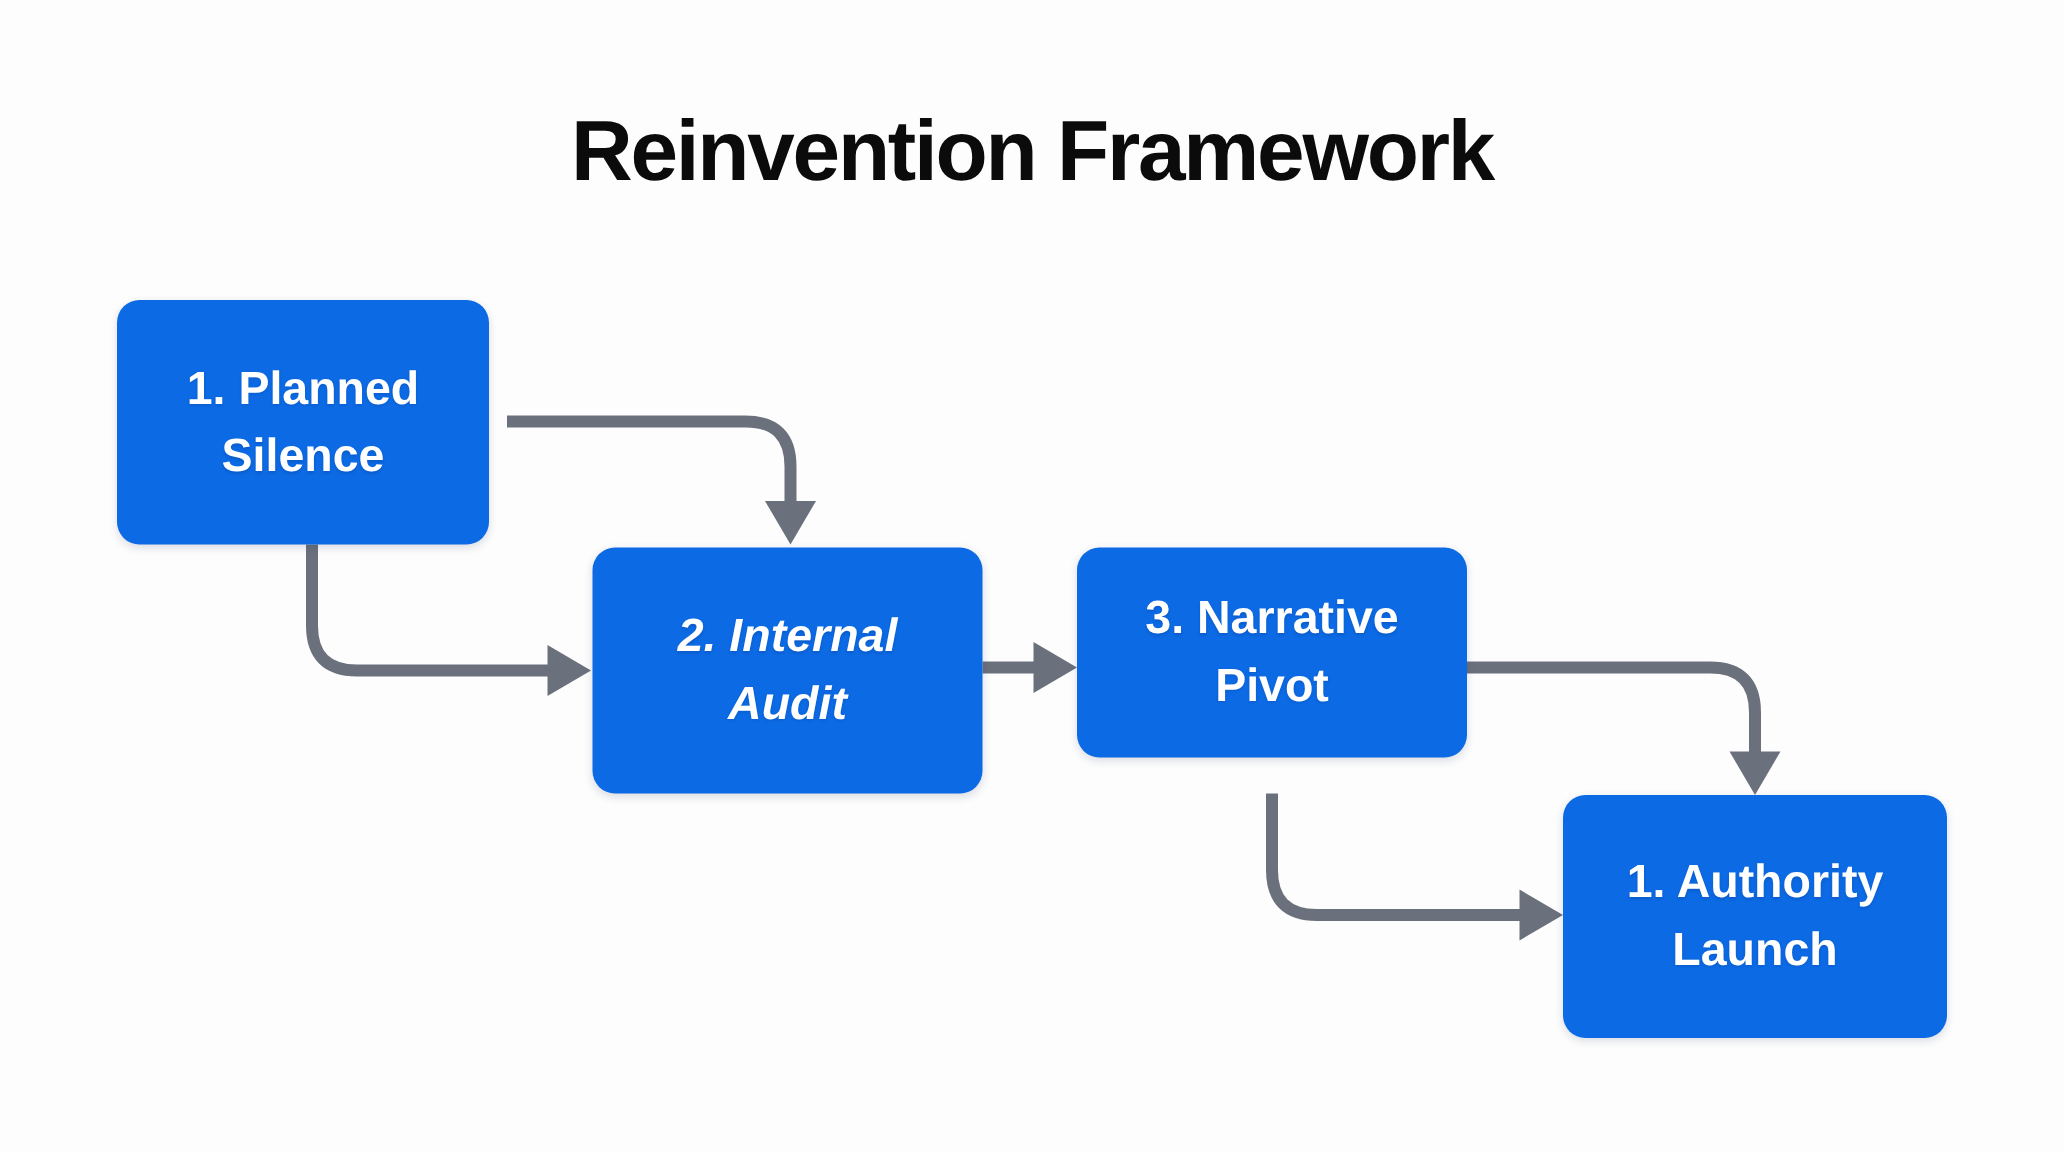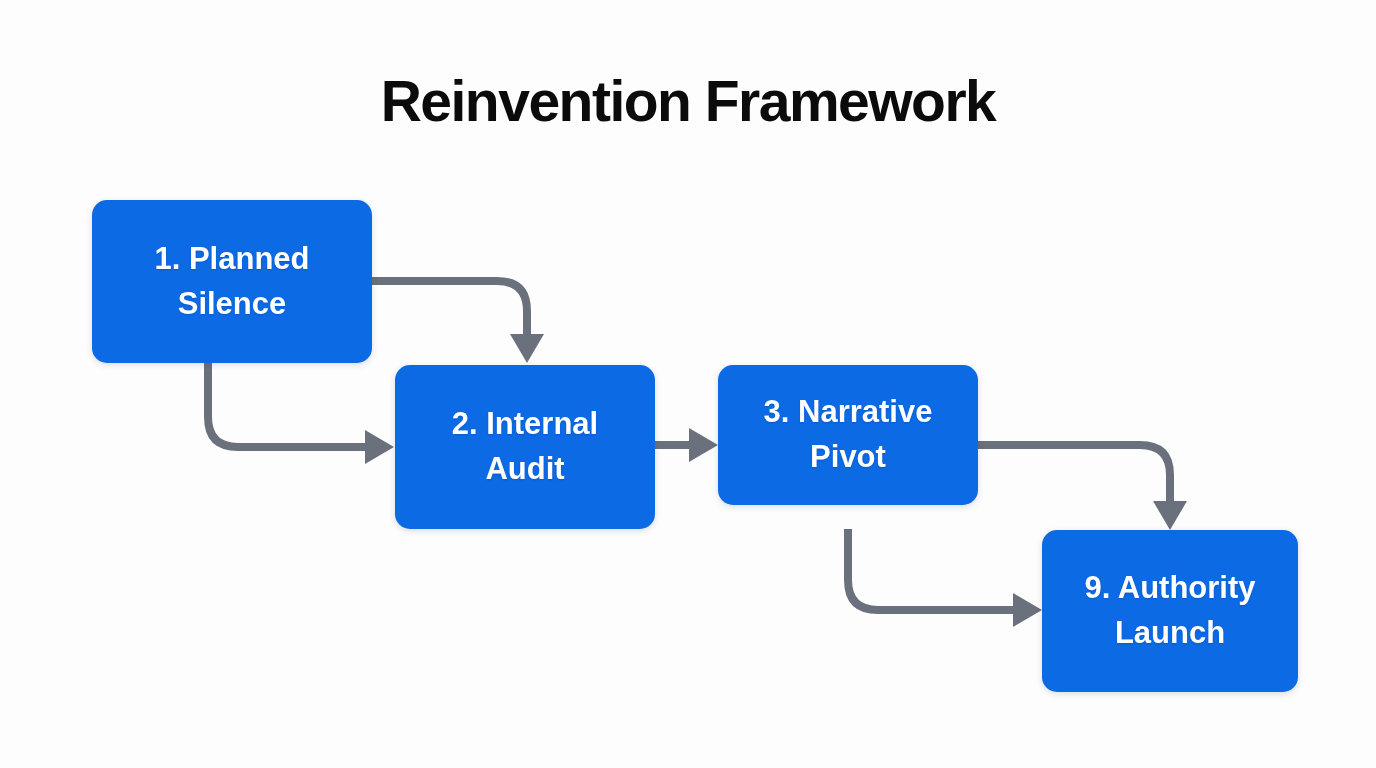--- a/index.html
+++ b/index.html
@@ -59,22 +59,22 @@
     align-items: center;
     justify-content: center;
     text-align: center;
     font-weight: 700;
     font-size: 31px;
     line-height: 1.45;
     padding: 0 26px;
     box-shadow: 0 2px 6px rgba(15, 35, 80, 0.15);
     text-shadow: 0 1px 2px rgba(0, 30, 80, 0.18);
   }
-  .node-1 { left: 92px;   top: 200px; width: 280px; height: 163px; }
-  .node-2 { left: 395px;  top: 365px; width: 260px; height: 164px; }
+  .node-1 { left: 78px;   top: 200px; width: 248px; height: 163px; }
+  .node-2 { left: 395px;  top: 365px; width: 260px; height: 164px; font-style: italic; }
   .node-3 { left: 718px;  top: 365px; width: 260px; height: 140px; }
   .node-4 { left: 1042px; top: 530px; width: 256px; height: 162px; }
 </style>
 </head>
 <body>
 
 <div class="stage">
 
   <h1 class="diagram-title">Reinvention Framework</h1>
 
@@ -112,16 +112,16 @@
 
   <div class="node node-2">
     <span>2. Internal Audit</span>
   </div>
 
   <div class="node node-3">
     <span>3. Narrative Pivot</span>
   </div>
 
   <div class="node node-4">
-    <span>9. Authority Launch</span>
+    <span>1. Authority Launch</span>
   </div>
 
 </div>
 
 </body></html>

